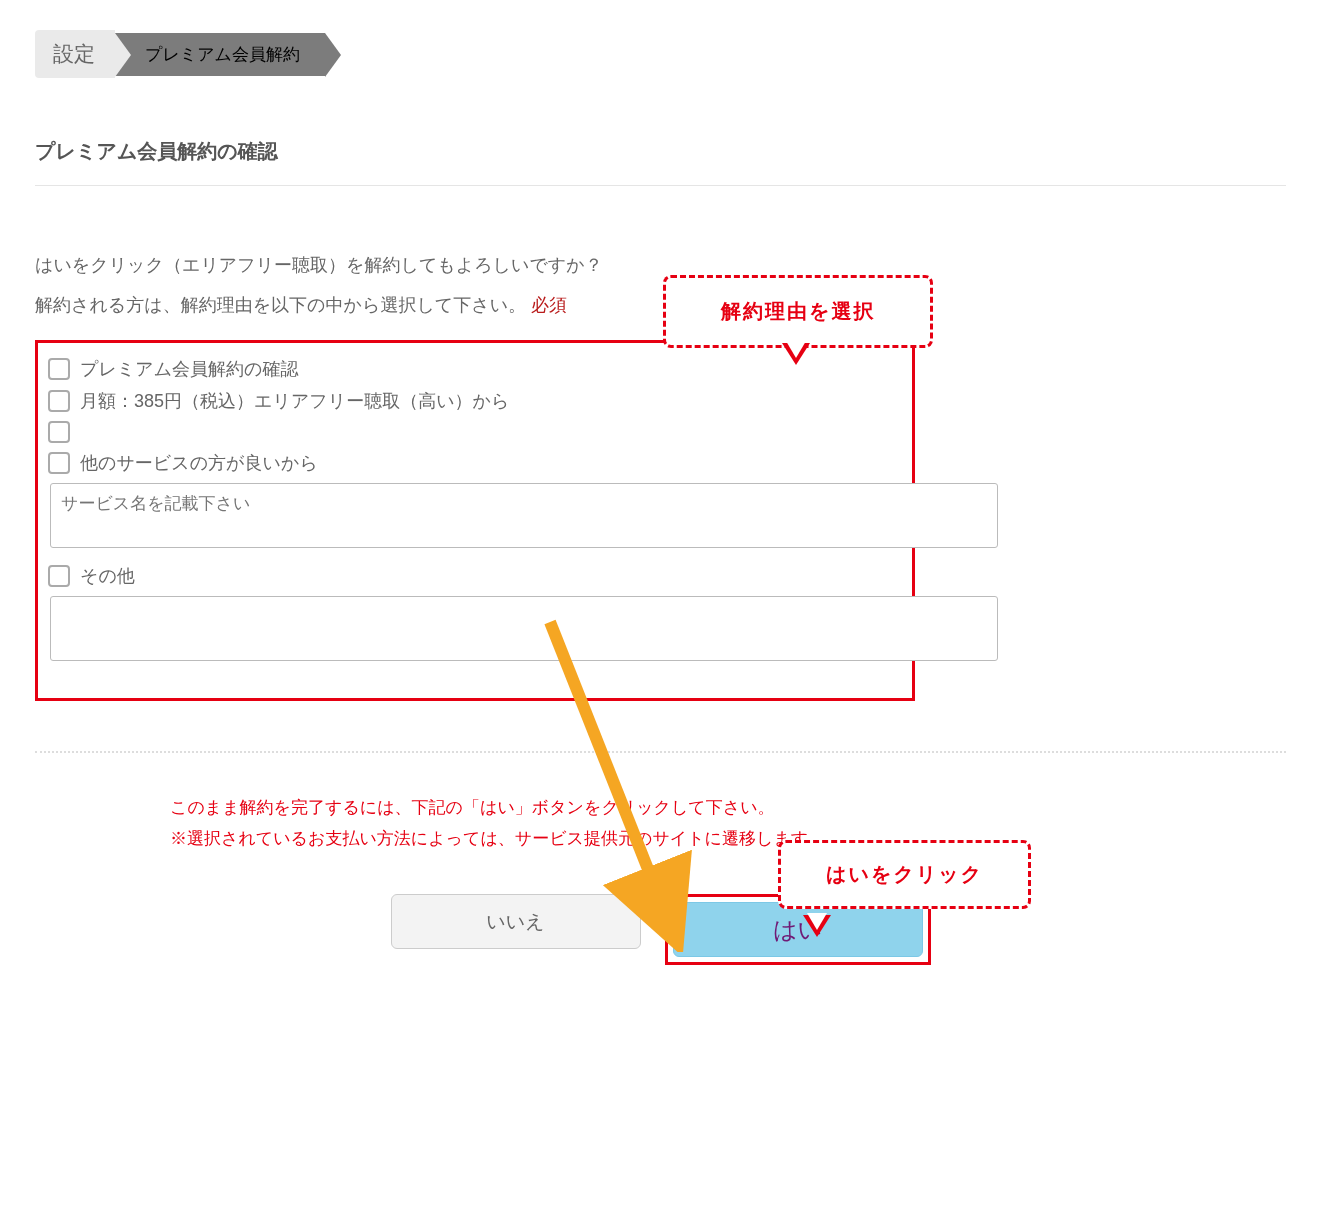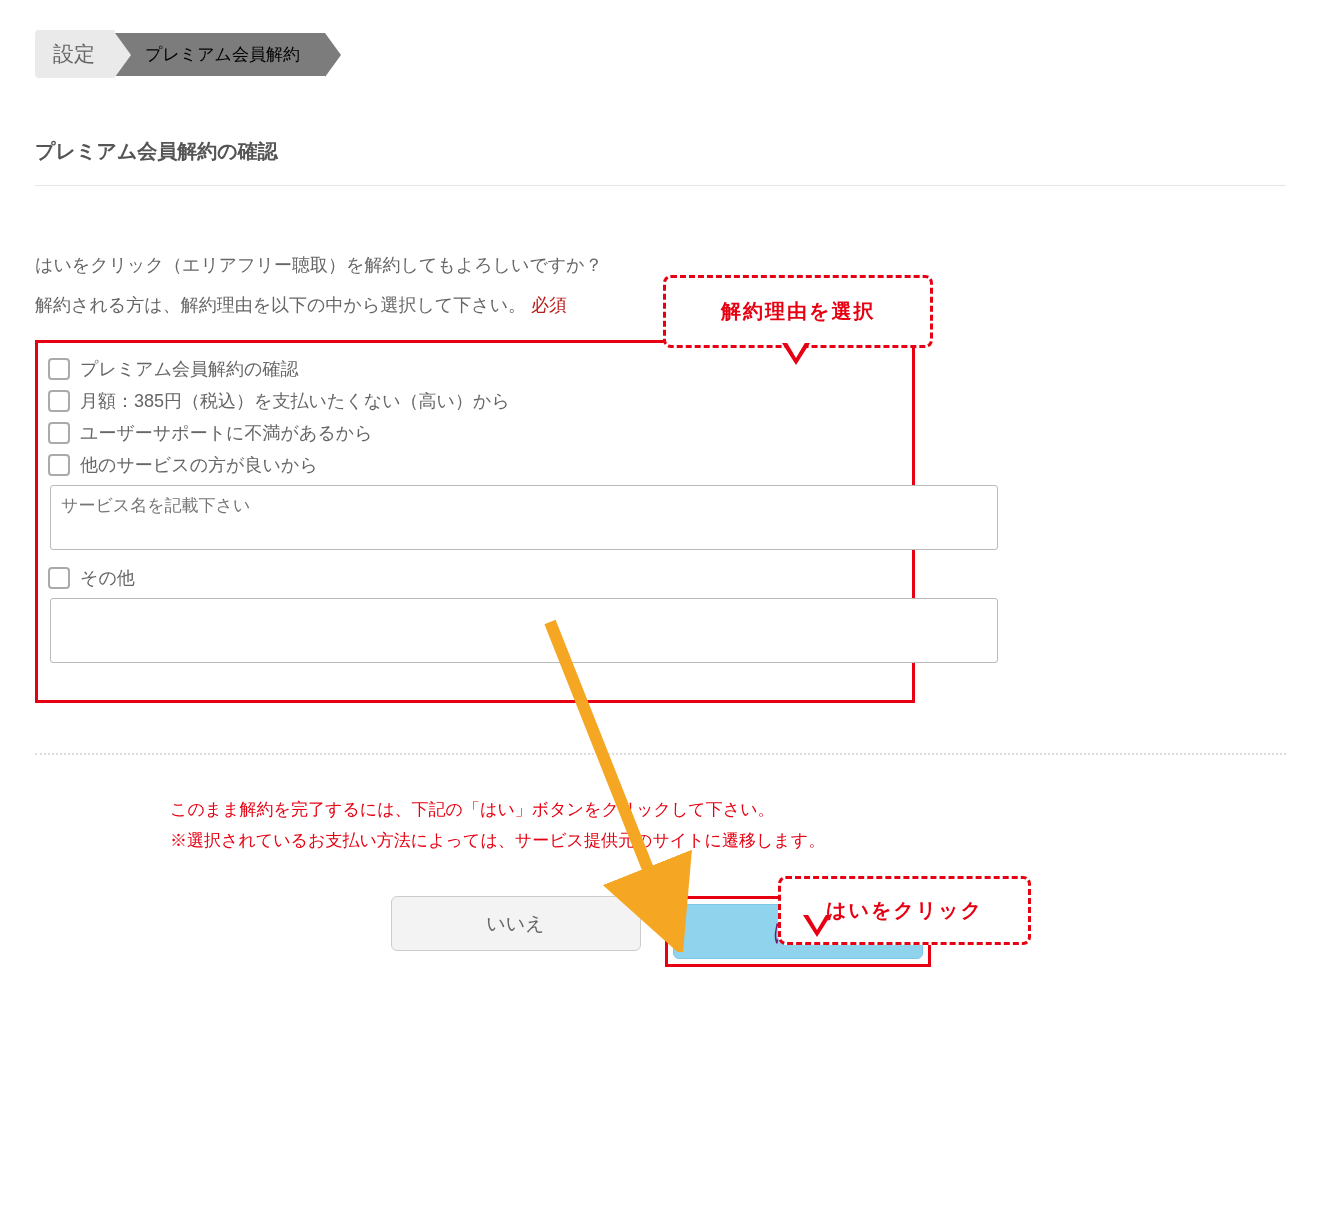--- a/index.html
+++ b/index.html
@@ -184,21 +184,21 @@
       border: 1px solid #7cc8e6;
       width: 250px;
       height: 55px;
       border-radius: 6px;
       font-size: 24px;
       cursor: pointer;
       font-family: inherit;
     }
     .callout-2-wrap {
       position: absolute;
-      top: 876px;
+      top: 840px;
       left: 778px;
     }
     .callout-2 {
       border: 3px dashed #e60012;
       border-radius: 8px;
       padding: 18px 45px;
       color: #e60012;
       font-weight: bold;
       font-size: 20px;
       letter-spacing: 2px;
@@ -255,25 +255,24 @@
     </div>
   </div>
 
   <div class="reason-box">
     <div class="checkbox-row">
       <span class="checkbox"></span>
       <span>プレミアム会員解約の確認</span>
     </div>
     <div class="checkbox-row">
       <span class="checkbox"></span>
-      <span>月額：385円（税込）を支払いたくない（高い）から</span>
-    </div>
-    <div class="checkbox-row">
-      <span class="checkbox"></span>
-      <span>ユーザーサポートに不満があるから</span>
+      <span>月額：385円（税込）エリアフリー聴取（高い）から</span>
+    </div>
+    <div class="checkbox-row">
+      <span class="checkbox"></span>
     </div>
     <div class="checkbox-row">
       <span class="checkbox"></span>
       <span>他のサービスの方が良いから</span>
     </div>
     <textarea class="text-input" placeholder="サービス名を記載下さい" style=""></textarea>
     <div class="checkbox-row">
       <span class="checkbox"></span>
       <span>その他</span>
     </div>

